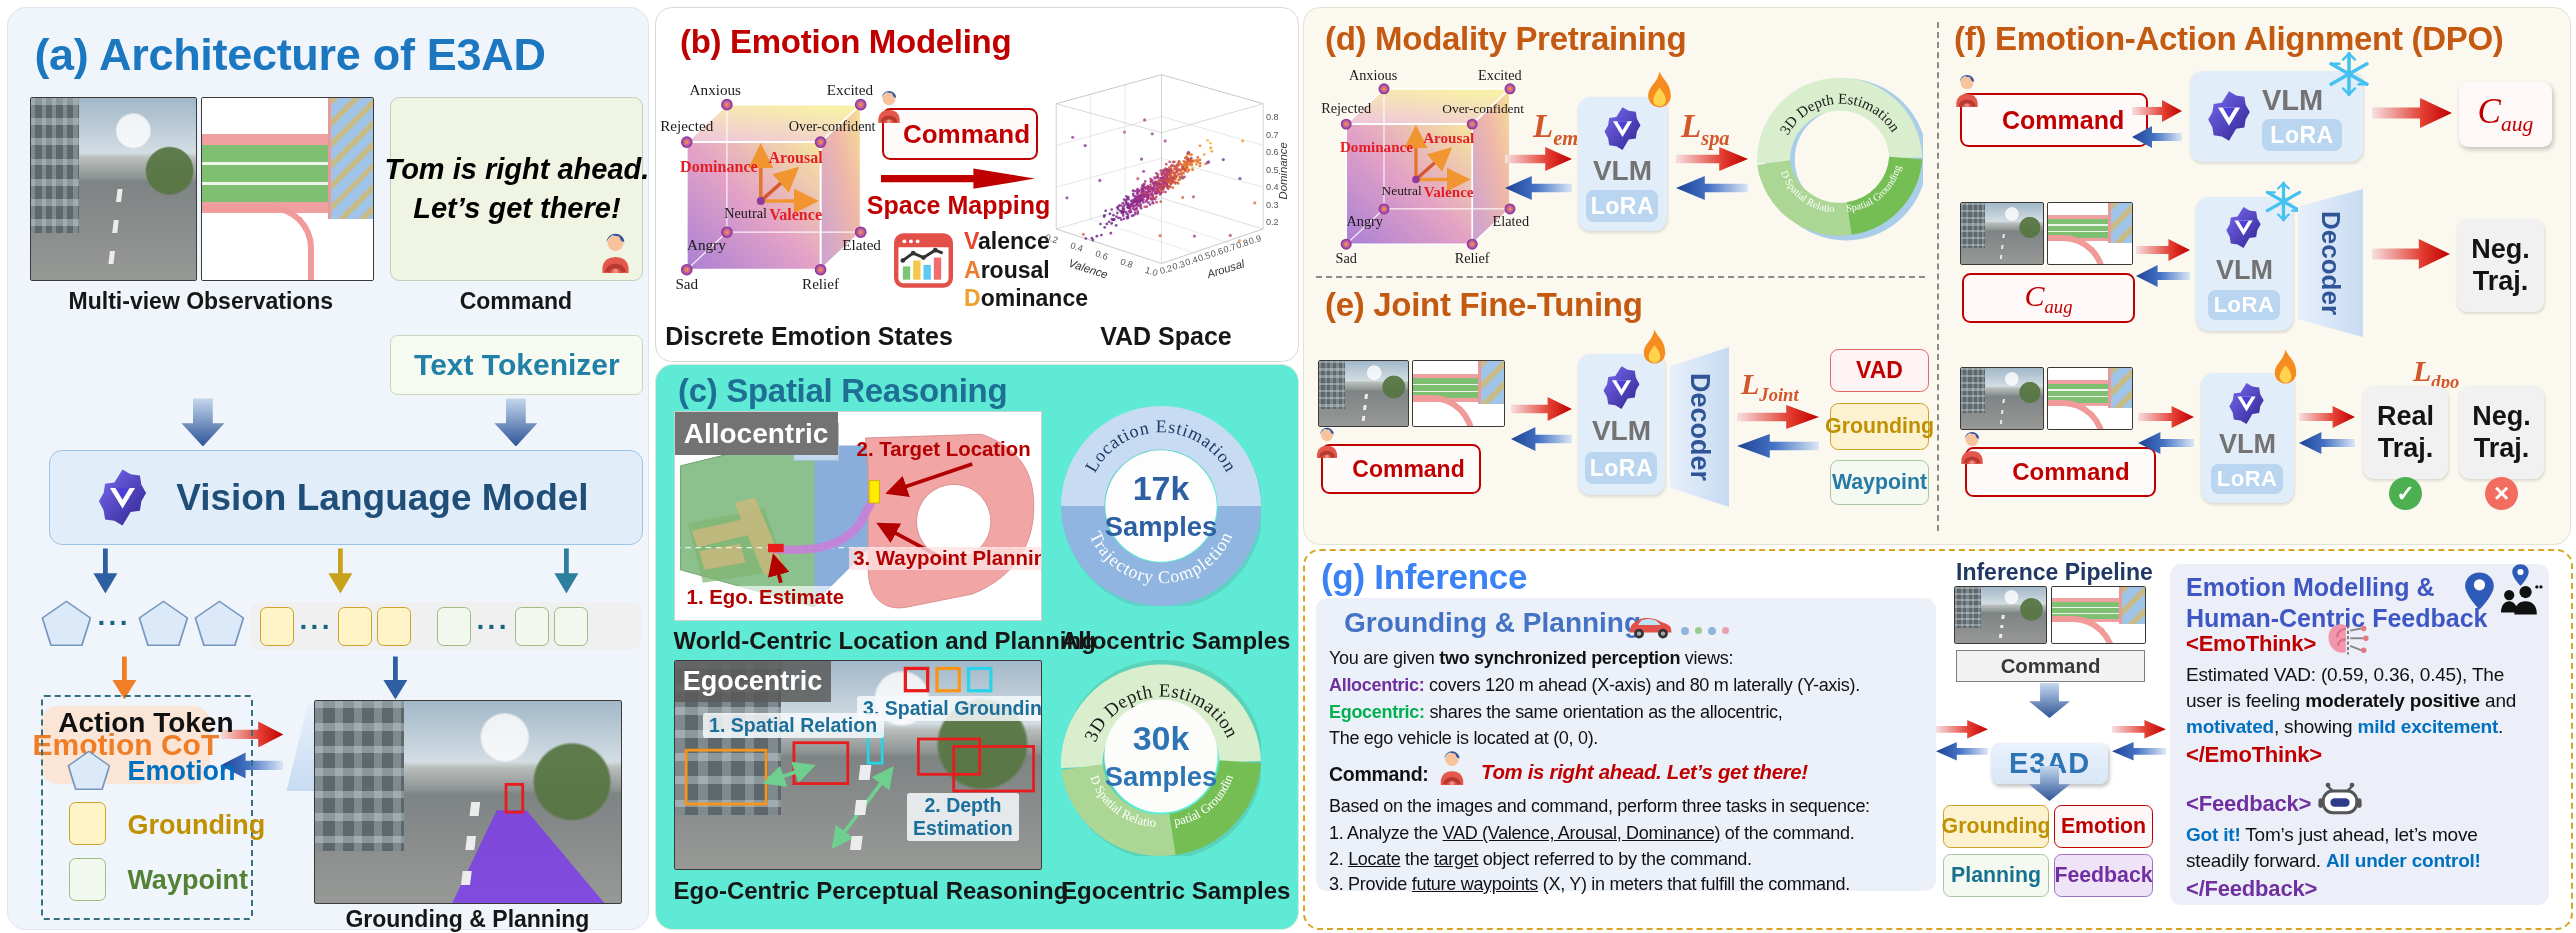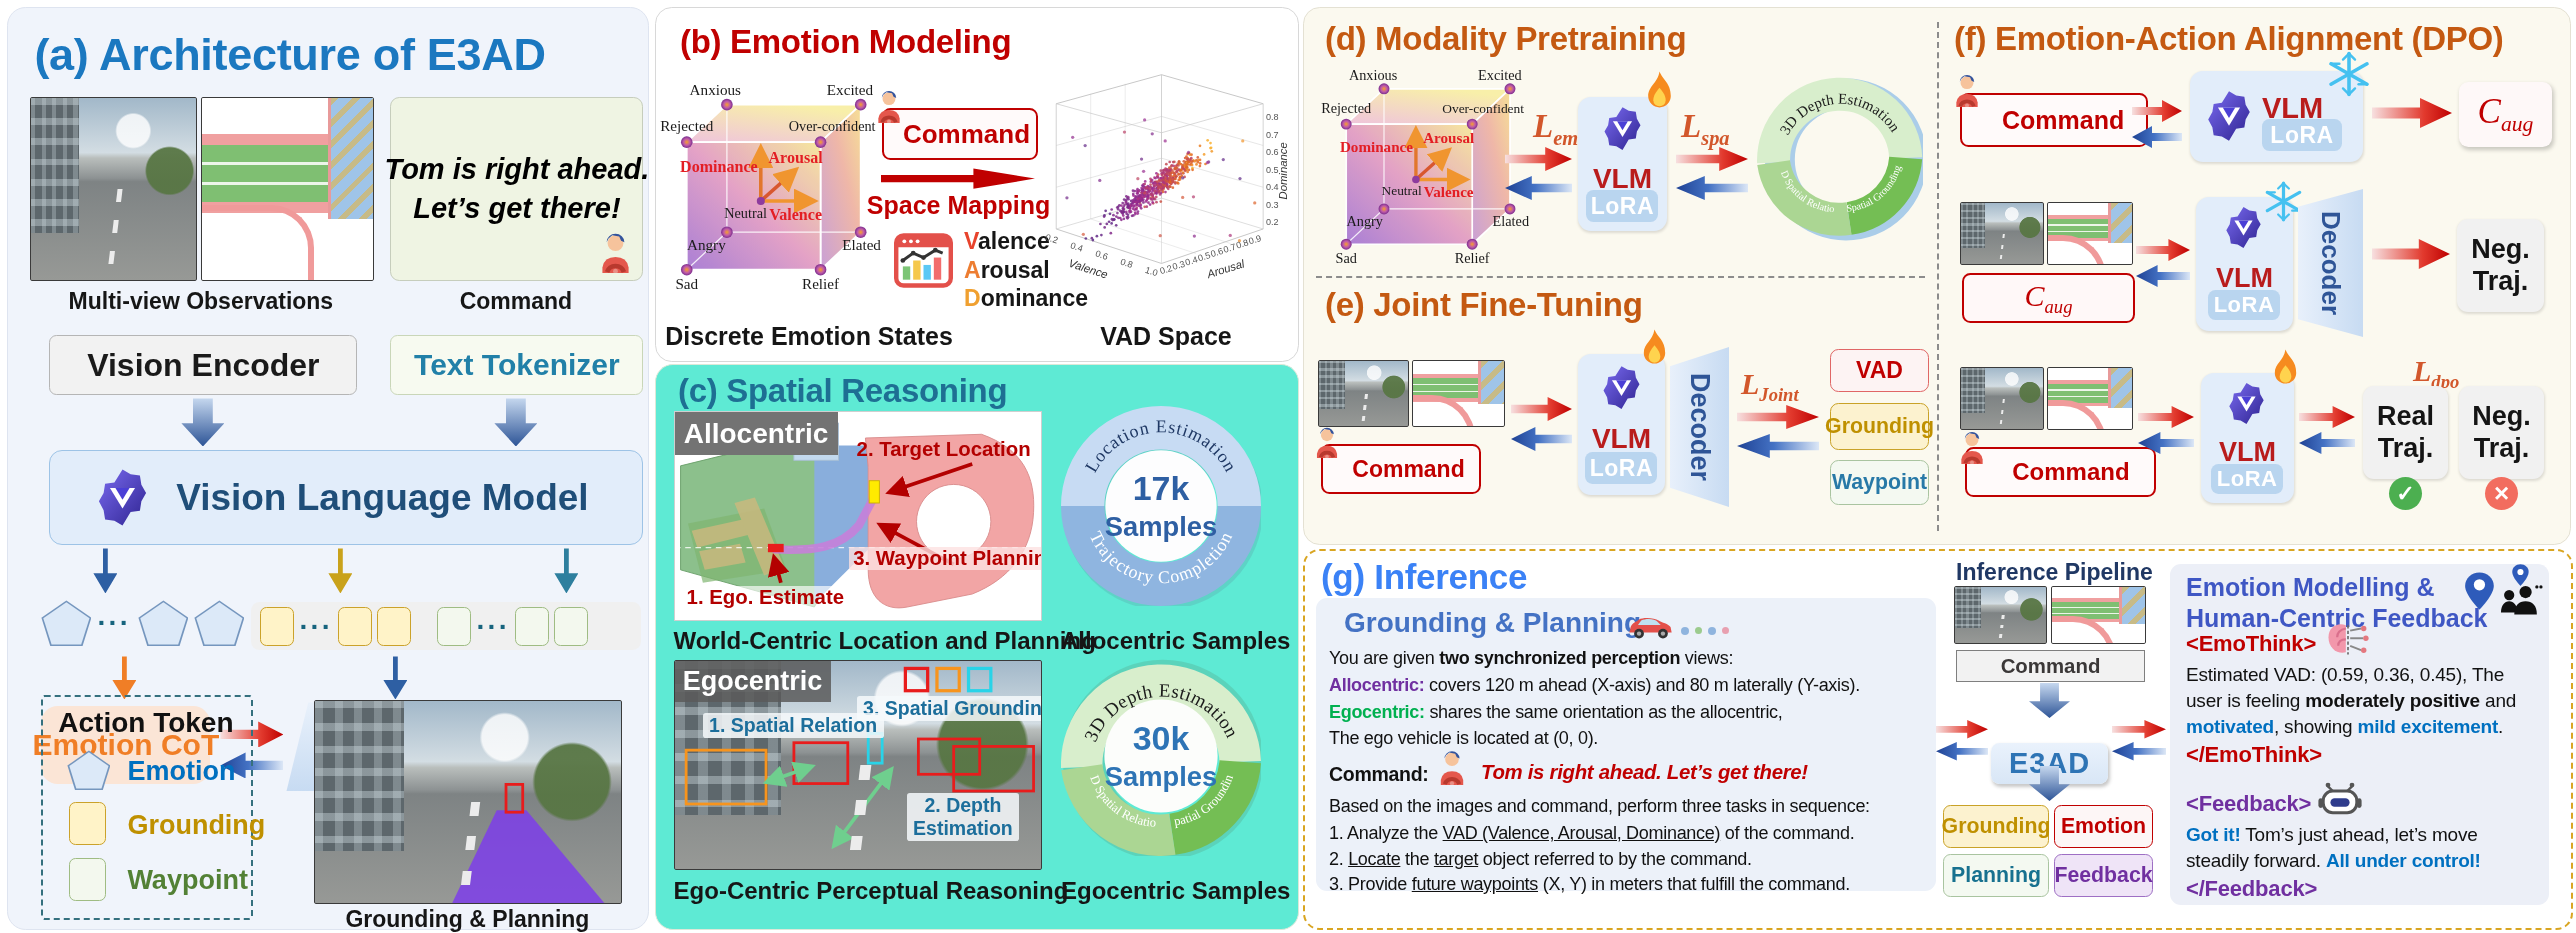--- a/index.html
+++ b/index.html
@@ -33,21 +33,21 @@
   .bd{position:absolute;clip-path:polygon(27% 0,73% 0,73% 52%,100% 52%,50% 100%,0 52%,27% 52%);background:linear-gradient(180deg,#C6D8EF,#2E5597);}
   .td{position:absolute;clip-path:polygon(40% 0,60% 0,60% 55%,100% 55%,50% 100%,0 55%,40% 55%);}
   .pent{position:absolute;background:#7596BE;clip-path:polygon(50% 0,100% 38%,82% 100%,18% 100%,0 38%);}
   .pent::after{content:"";position:absolute;left:1.9px;top:1.9px;right:1.9px;bottom:1.9px;background:#DCE9F8;clip-path:polygon(50% 0,100% 38%,82% 100%,18% 100%,0 38%);}
   .tok{position:absolute;border-radius:6.5px;border:1.9px solid;}
   .tok.y{background:#FFF3C8;border-color:#CBA22A;}
   .tok.g{background:#F3F8EE;border-color:#9FBC83;}
   .dots3{position:absolute;color:#17647E;font-weight:bold;font-size:28px;letter-spacing:1.9px;}
   .cmdbox{position:absolute;background:#FFFAFA;border:2.3px solid #C00000;border-radius:8.4px;color:#C00000;font-weight:bold;display:flex;align-items:center;justify-content:center;white-space:nowrap;}
   .vlmbox{position:absolute;background:#E2EDFA;border-radius:13px;box-shadow:0.9px 1.9px 2.8px rgba(0,0,0,.12);}
-  .vlmtxt{position:absolute;font-weight:bold;color:#b91c1c;white-space:nowrap;margin-top:8px;}
+  .vlmtxt{position:absolute;font-weight:bold;color:#737373;white-space:nowrap;}
   .lora{position:absolute;background:#B9D5EF;color:#fff;font-weight:bold;border-radius:7.4px;display:flex;align-items:center;justify-content:center;letter-spacing:0.5px;}
   .loss{position:absolute;font-family:"Liberation Serif",serif;font-style:italic;font-weight:bold;color:#D2572B;white-space:nowrap;}
   .loss sub{font-size:62%;}
   .caugtxt{font-family:"Liberation Serif",serif;font-style:italic;font-weight:normal;color:#C00000;white-space:nowrap;}
   .caugtxt sub{font-size:62%;}
   .trajbox{position:absolute;background:#F1F1F1;border-radius:11px;color:#141414;font-weight:bold;text-align:center;box-shadow:0.9px 1.9px 2.8px rgba(0,0,0,.12);display:flex;flex-direction:column;align-items:center;justify-content:center;line-height:1.15;}
   .badge{position:absolute;border-radius:50%;color:#fff;font-weight:bold;display:flex;align-items:center;justify-content:center;}
   .dect{position:absolute;clip-path:polygon(9% 0,91% 0,100% 100%,0 100%);background:linear-gradient(180deg,#E9F1FB,#C7DBF2);display:flex;align-items:center;justify-content:center;}
   .decv{position:absolute;clip-path:polygon(0 12%,100% 0,100% 100%,0 88%);background:linear-gradient(90deg,#E8F0FB,#C7DBF2);display:flex;align-items:center;justify-content:center;}
   .decv span{writing-mode:vertical-rl;font-weight:bold;color:#2F5597;}
@@ -121,21 +121,20 @@
             <circle cx="20" cy="14" r="8.5" fill="#F6C39C"></circle>
             <path d="M10.5 13a9.5 9 0 0 1 19 0l-3.5-1.5-2-4.5-7.5-1.5-4 3.5z" fill="#33539C"></path>
             <path d="M6 40q2-11 14-11t14 11l0 6H6z" fill="#E4574C"></path>
             <path d="M11 45a9.5 9.5 0 0 1 18 0" fill="none" stroke="#B8392E" stroke-width="5"></path>
             <circle cx="20" cy="44" r="2.6" fill="#E98F85"></circle>
           </svg></div>
     </div>
     <div class="cap" style="left:22px;top:280px;width:341px;">Multi-view Observations</div>
     <div class="cap" style="left:382px;top:280px;width:251px;">Command</div>
 
-    <div class="box" style="left:41px;top:327px;width:306px;height:58px;background:#F2F2F2;border:1.4px solid #B5B5B5;border-radius:7.4px;font-size:32px;color:#1A1A1A;">Vision Encoder</div>
     <div class="box" style="left:382px;top:327px;width:251px;height:58px;background:#F7FAF0;border:1.4px solid #C9D6B8;border-radius:7.4px;font-size:30px;color:#2180A8;">Text Tokenizer</div>
 
     <div class="bd" style="left:173px;top:390px;width:43px;height:48px;"></div>
     <div class="bd" style="left:486px;top:390px;width:43px;height:48px;"></div>
 
     <div class="box" style="left:41px;top:442px;width:592px;height:93px;background:#E2EDFA;border:1.9px solid #9DC3E6;border-radius:13px;">
       <div class="abs" style="left:43px;top:16.7px;width:59px;height:59px;"><svg viewBox="0 0 40 40" width="100%" height="100%">
             <path d="M20 1l5.5 3.2 6.3.9 1 6.3 3.2 5.6-3.2 5.6-1 6.3-6.3.9L20 39l-5.5-3.2-6.3-.9-1-6.3L4 22.6 7.2 17l1-6.3 6.3-.9z" fill="url(#vlmg)"></path>
             <path d="M11.5 13.5h17L20 27.5z" fill="#fff"></path>
             <path d="M15.2 13.5l4.8 8 4.8-8z" fill="#4B3FD6"></path>

